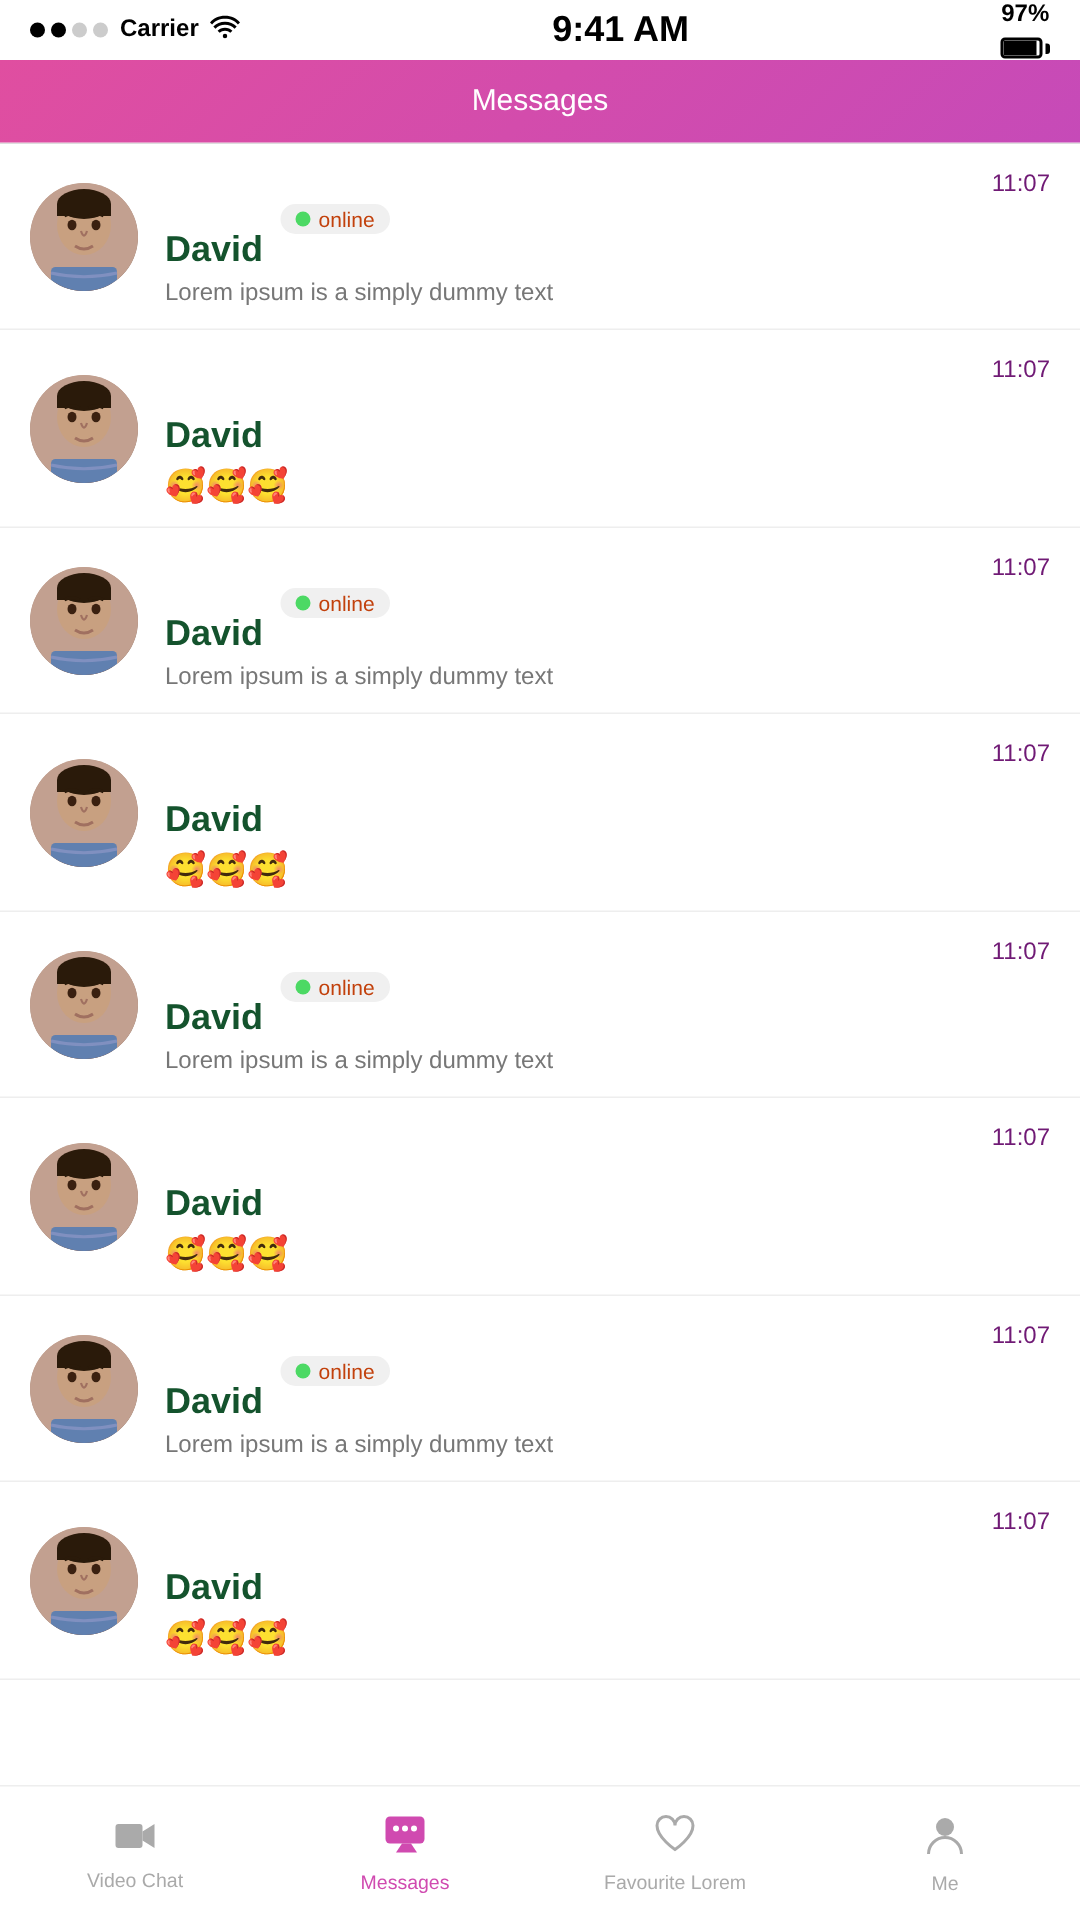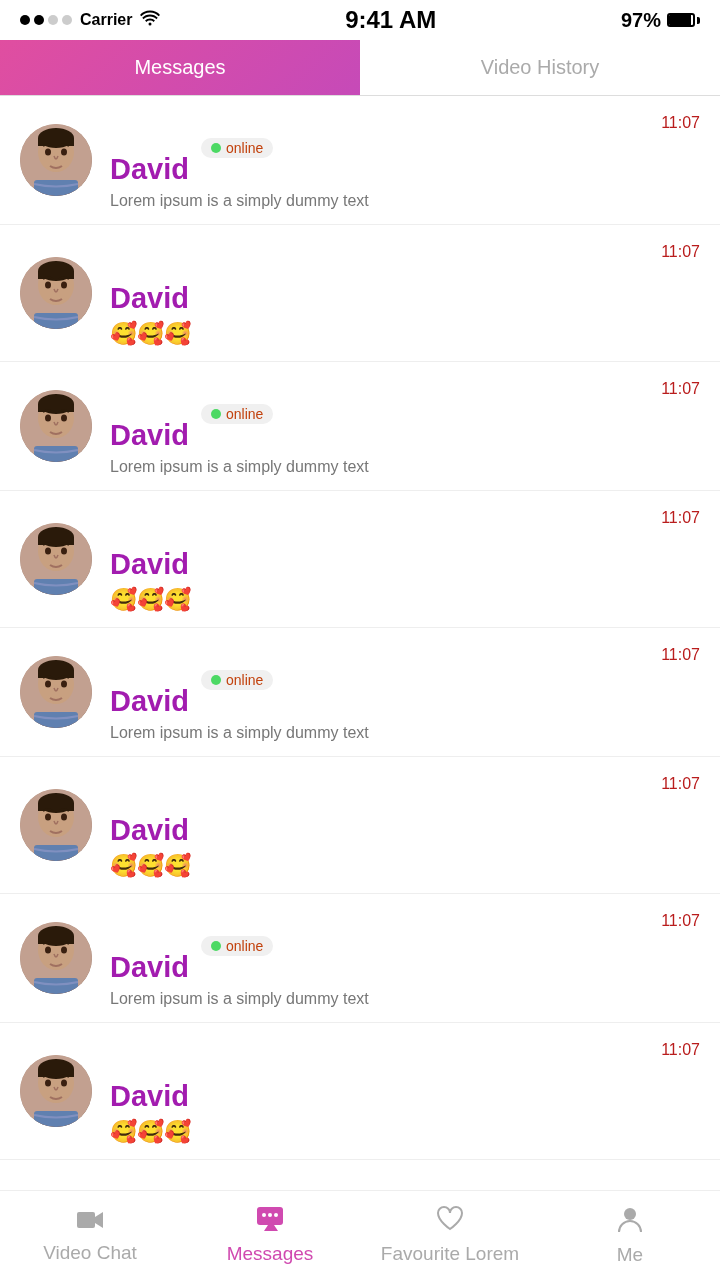--- a/index.html
+++ b/index.html
@@ -47,21 +47,22 @@
       font-size: 16px;
     }
     .status-center {
       font-size: 24px;
       font-weight: 600;
     }
     .status-right {
       display: flex;
       align-items: center;
       gap: 6px;
-      font-size: 20px;
+      font-size: 16px;
+      flex-direction: column;
     }
     .battery {
       display: inline-flex;
       align-items: center;
     }
     .battery-body {
       width: 28px;
       height: 14px;
       border: 2px solid #000;
       border-radius: 3px;
@@ -135,23 +136,23 @@
       flex: 1;
       margin-left: 18px;
     }
     .message-header {
       display: flex;
       align-items: center;
       gap: 12px;
       margin-bottom: 6px;
     }
     .contact-name {
-      font-size: 29px;
+      font-size: 24px;
       font-weight: 600;
-      color: #a21caf;
+      color: #14532d;
       margin-top: 43px;
     }
     .online-badge {
       display: flex;
       align-items: center;
       gap: 5px;
       background: #f0f0f0;
       border-radius: 20px;
       padding: 2px 10px;
       font-size: 14px;
@@ -162,21 +163,21 @@
       height: 10px;
       border-radius: 50%;
       background: #4cd964;
     }
     .message-preview {
       font-size: 16px;
       color: #777;
     }
     .message-time {
       font-size: 16px;
-      color: #b91c1c;
+      color: #701a75;
       align-self: flex-start;
       margin-top: 4px;
     }
 
     
     .bottom-nav {
       position: fixed;
       bottom: 0;
       width: 720px;
       height: 90px;
@@ -195,21 +196,21 @@
       cursor: pointer;
     }
     .nav-icon {
       font-size: 26px;
       color: #aaa;
     }
     .nav-icon.active-icon {
       color: #d04ab0;
     }
     .nav-label {
-      font-size: 19px;
+      font-size: 13px;
       color: #aaa;
     }
     .nav-label.active-label {
       color: #d04ab0;
     }
 
     .main-content {
       padding-bottom: 90px;
     }
   </style>
@@ -243,23 +244,20 @@
       </div>
       <div class="battery-tip"></div>
     </div>
   </div>
 </div>
 
 <div class="top-tabs">
   <div class="tab active">
     <span>Messages</span>
   </div>
-  <div class="tab inactive">
-    <span>Video History</span>
-  </div>
 </div>
 
 <div class="main-content">
   <div class="message-list" id="message-list">
 
   <div class="message-item">
         <div class="avatar" style="background: linear-gradient(160deg, rgb(201, 168, 152), rgb(138, 104, 88));">
     <svg viewBox="0 0 72 72" xmlns="http://www.w3.org/2000/svg">
       <circle cx="36" cy="36" r="36" fill="#c2a090"></circle>
 

